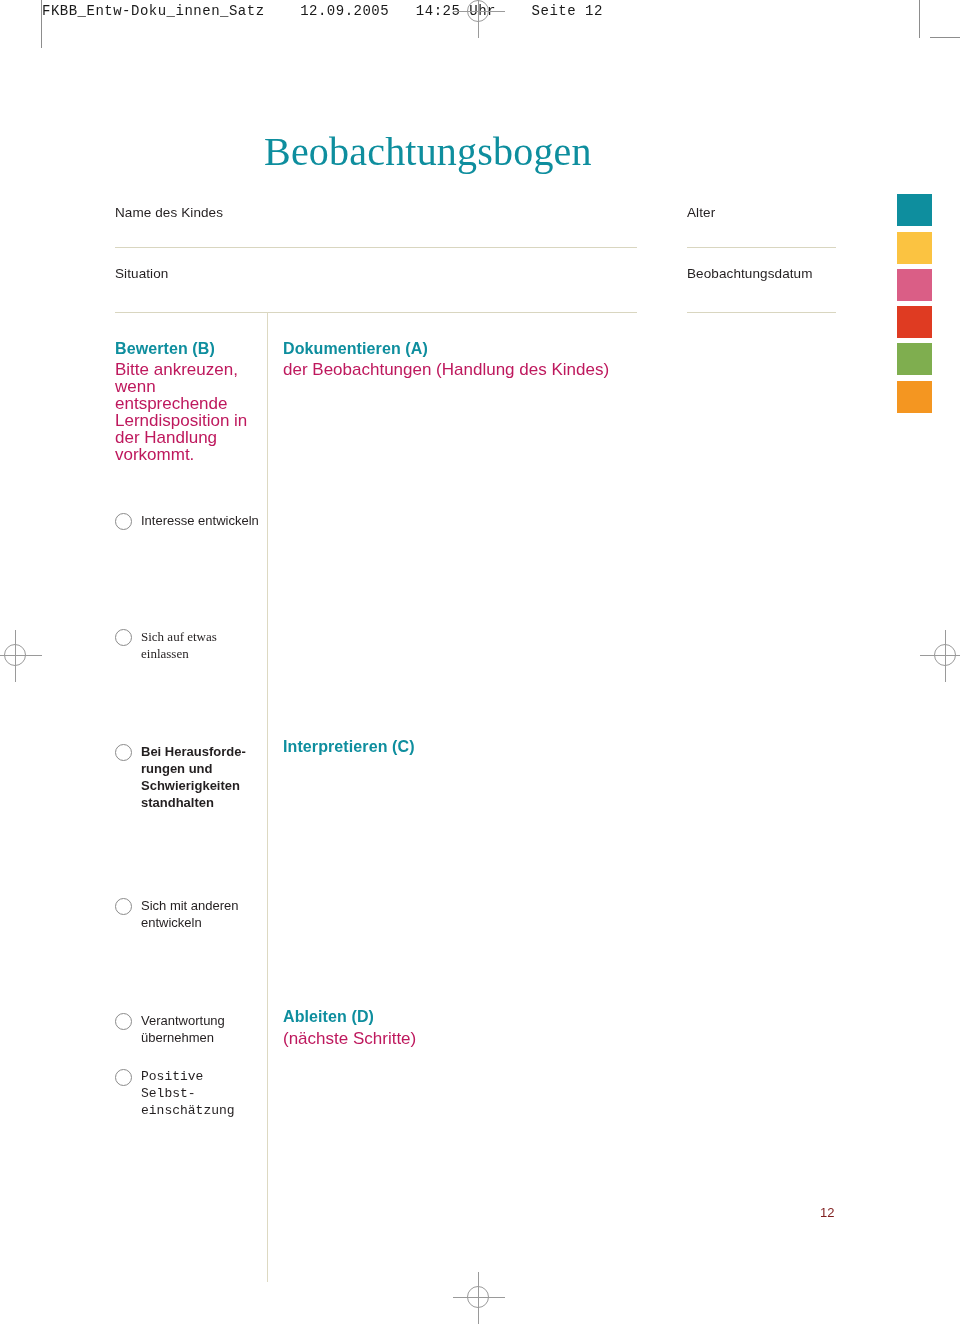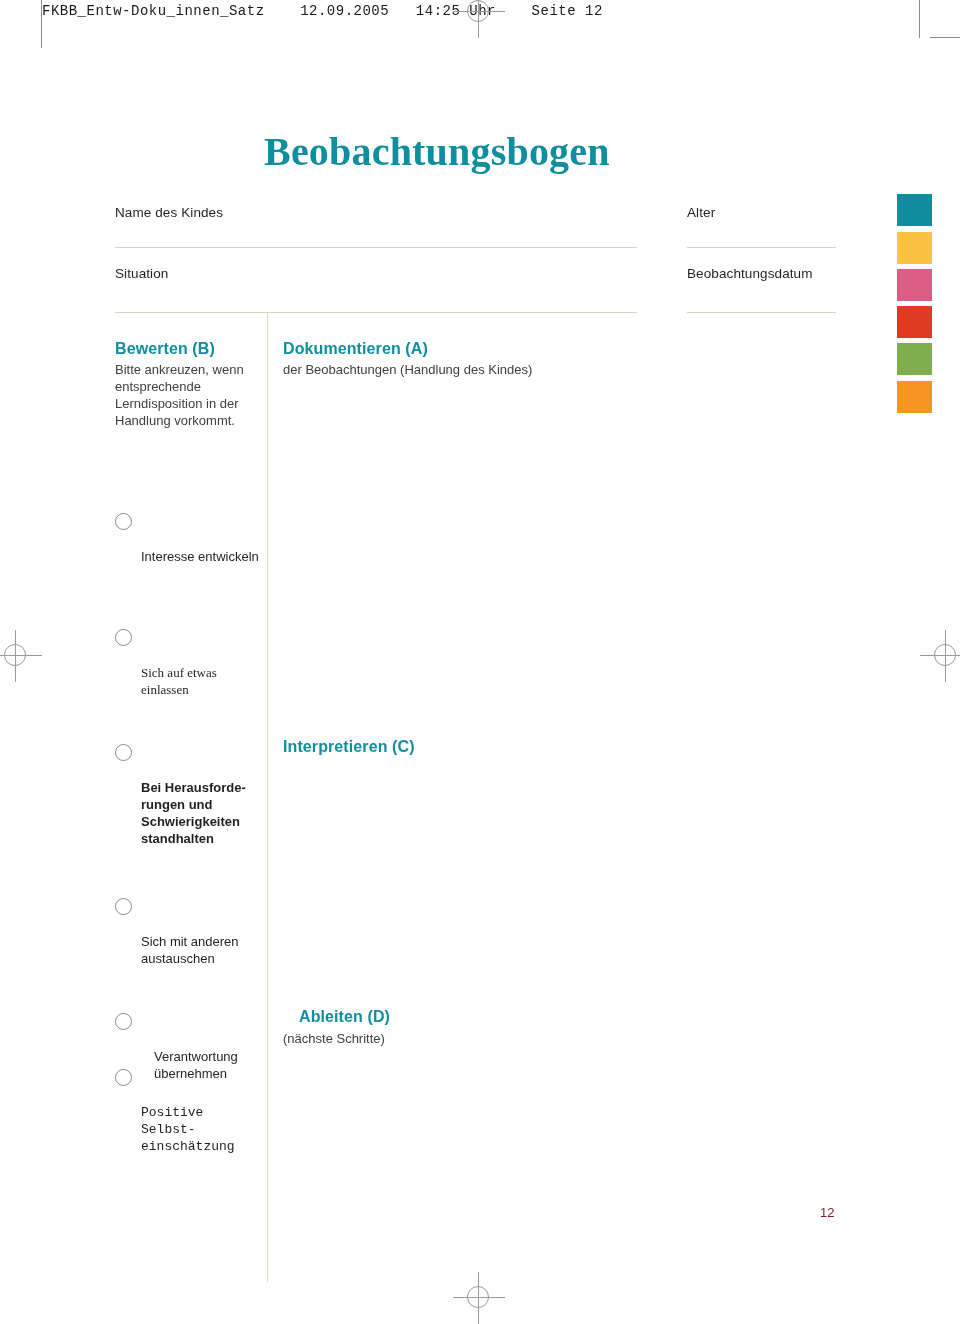--- a/index.html
+++ b/index.html
@@ -70,21 +70,21 @@
     position: absolute;
     left: 0; top: 0;
     width: 960px; height: 1324px;
   }
 
   .doc-title {
     position: absolute;
     left: 264px;
     top: 128px;
     font-family: "Liberation Serif", serif;
-    font-weight: bold;
+    font-weight: normal;
     font-size: 40px;
     color: #0e8e9e;
     letter-spacing: 0.2px;
   }
 
   
   .field-label {
     position: absolute;
     font-size: 13.5px;
     color: #231f20;
@@ -119,32 +119,32 @@
   
   .col-head {
     position: absolute;
     color: #0e8e9e;
     font-weight: bold;
     font-size: 16px;
     letter-spacing: 0.1px;
   }
   .col-sub {
     position: absolute;
-    font-size: 13px;
+    font-size: 17px;
     line-height: 17px;
-    color: #404040;
+    color: #be185d;
   }
 
   .head-b  { left: 115px; top: 340px; }
   .sub-b   { left: 115px; top: 361px; width: 140px; }
   .head-a  { left: 283px; top: 340px; }
   .sub-a   { left: 283px; top: 361px; width: 340px; }
   .head-c  { left: 283px; top: 738px; }
   .sub-c   { left: 283px; top: 760px; width: 320px; }
-  .head-d  { left: 283px; top: 1008px; margin-left: 16px; }
+  .head-d  { left: 283px; top: 1008px; }
   .sub-d   { left: 283px; top: 1030px; width: 320px; }
 
   
   .check-item {
     position: absolute;
     left: 115px;
     width: 150px;
     display: flex;
     align-items: flex-start;
   }
@@ -156,21 +156,20 @@
     box-sizing: border-box;
     flex: 0 0 17px;
     margin-top: 1px;
     background: #ffffff;
   }
   .check-label {
     margin-left: 9px;
     font-size: 13px;
     line-height: 17px;
     color: #231f20;
-    margin-top: 36px;
   }
 
   
   .swatch {
     position: absolute;
     left: 897px;
     width: 35px;
     height: 32px;
   }
 
@@ -245,23 +244,23 @@
   <div class="check-item" style="top:628px;font-family:Liberation Serif, serif;">
     <span class="check-circle"></span>
     <span class="check-label">Sich auf etwas einlassen</span>
   </div>
   <div class="check-item" style="top:743px;font-weight:bold;">
     <span class="check-circle"></span>
     <span class="check-label">Bei Herausforde-rungen und Schwierigkeiten standhalten</span>
   </div>
   <div class="check-item" style="top:897px;">
     <span class="check-circle"></span>
-    <span class="check-label">Sich mit anderen austauschen</span>
-  </div>
-  <div class="check-item" style="top:1012px;gap:13px;">
+    <span class="check-label">Sich mit anderen entwickeln</span>
+  </div>
+  <div class="check-item" style="top:1012px;">
     <span class="check-circle"></span>
     <span class="check-label">Verantwortung übernehmen</span>
   </div>
   <div class="check-item" style="top:1068px;font-family:Liberation Mono, monospace;">
     <span class="check-circle"></span>
     <span class="check-label">Positive Selbst-einschätzung</span>
   </div>
 
   <div class="swatch" style="top: 194px; background: rgb(14, 142, 158);"></div>
   <div class="swatch" style="top: 232px; background: rgb(251, 195, 65);"></div>

